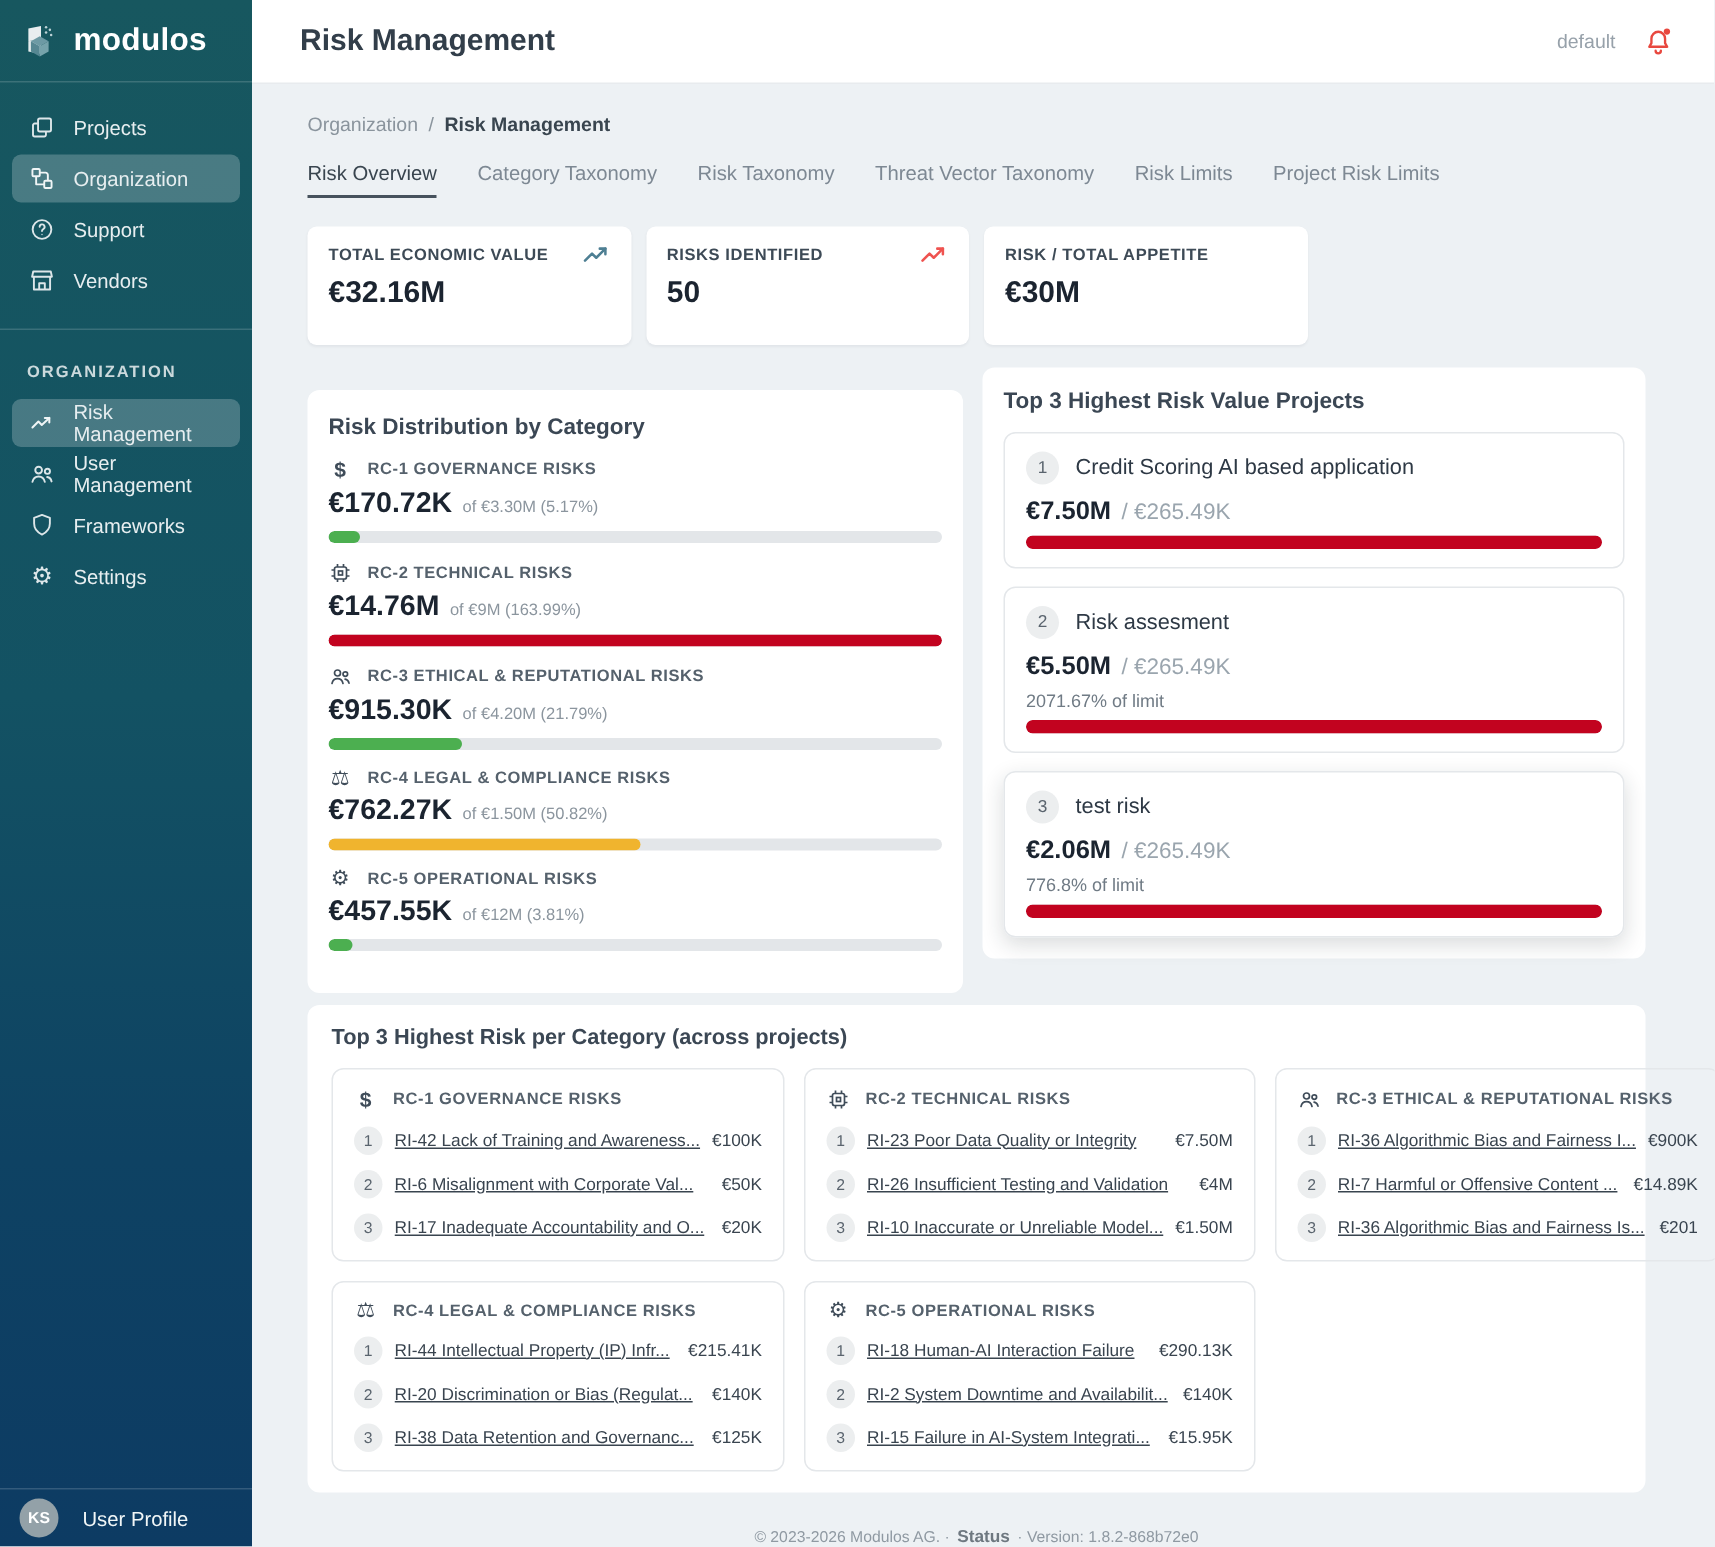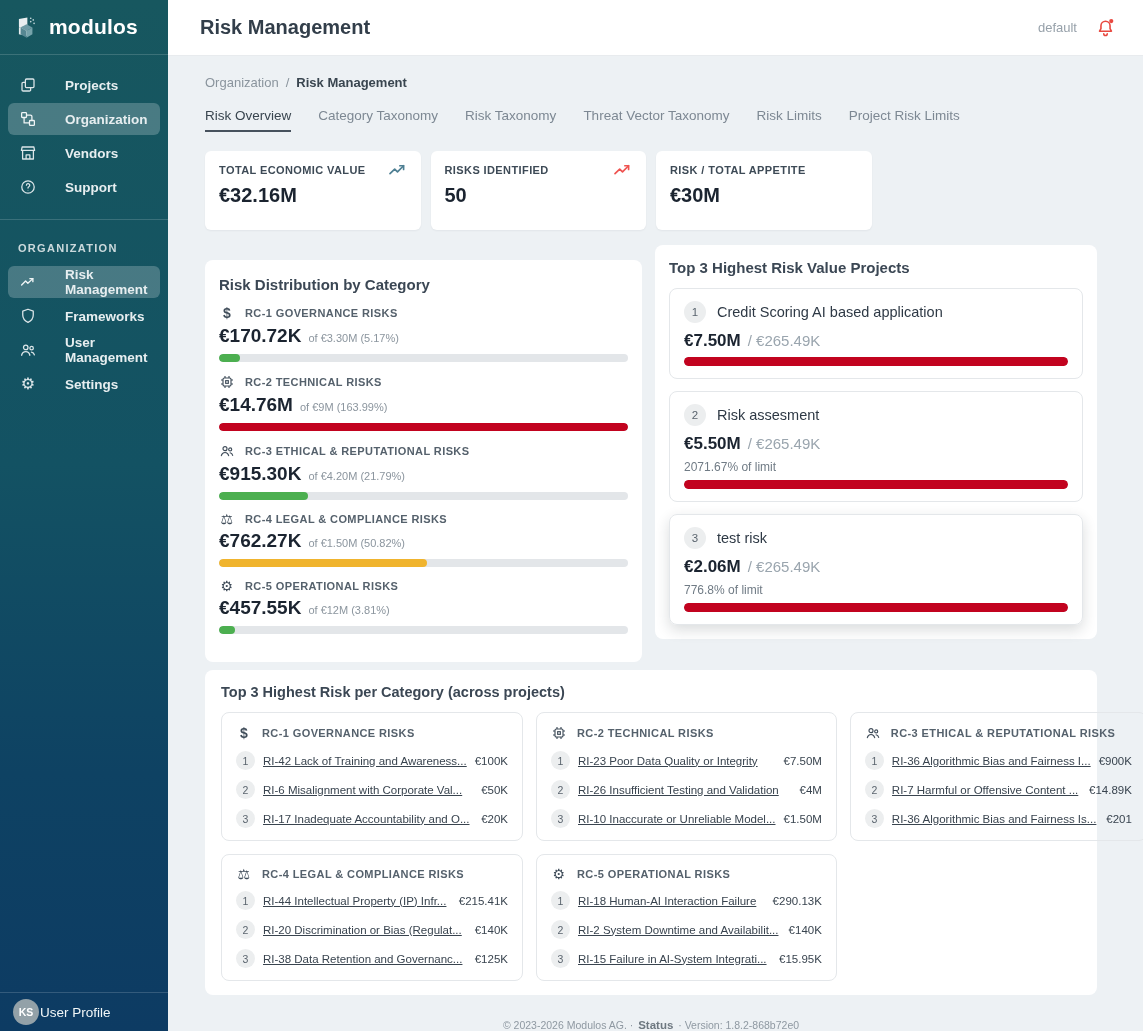--- a/index.html
+++ b/index.html
@@ -6,30 +6,30 @@
   html,body { width:1143px; height:1031px; font-family:"Liberation Sans","DejaVu Sans",sans-serif; background:#edf1f4; }
   .app { display:flex; width:1143px; height:1031px; overflow:hidden; }
 
   
   .sidebar { width:168px; flex:none; display:flex; flex-direction:column;
     background:linear-gradient(180deg,#17575f 0%, #135263 45%, #0e4263 75%, #0d3b63 100%); }
   .logo-row { height:55px; flex:none; display:flex; align-items:center; gap:9px; padding:0 13px;
     border-bottom:1px solid rgba(255,255,255,0.16); }
   .logo-text { color:#fff; font-size:21px; font-weight:700; letter-spacing:.2px; }
   .nav { padding:12px 0 0; }
-  .nav-item { display:flex; align-items:center; gap:28px; height:32px; margin:2px 8px; padding:0 11px;
-    border-radius:6px; color:#e7eef0; font-size:13.5px; cursor:pointer;font-weight:bold; }
+  .nav-item { display:flex; align-items:center; gap:12px; height:32px; margin:2px 8px; padding:0 11px;
+    border-radius:6px; color:#e7eef0; font-size:13.5px; cursor:pointer; }
   .nav-item.active { background:rgba(255,255,255,0.22); }
   .nav-item svg, .nav-item .glyph-icon { flex:none; }
   .glyph-icon { font-family:"DejaVu Sans",sans-serif; font-size:15px; color:#dce6e9; line-height:1; }
   .side-divider { border-top:1px solid rgba(255,255,255,0.16); margin-top:14px; }
   .section-label { margin:22px 0 8px; padding:0 18px; font-size:11px; font-weight:600;
     letter-spacing:1.3px; color:rgba(255,255,255,0.78); }
   .side-spacer { flex:1; }
-  .profile-row { flex:none; display:flex; align-items:center; gap:1px; height:39px; padding:0 13px;
+  .profile-row { flex:none; display:flex; align-items:center; gap:16px; height:39px; padding:0 13px;
     border-top:1px solid rgba(255,255,255,0.16); cursor:pointer; }
   .avatar { width:26px; height:26px; border-radius:50%; background:#93a1a8; color:#fff;
     font-size:10.5px; font-weight:700; display:flex; align-items:center; justify-content:center; }
   .profile-label { color:#f1f6f7; font-size:13.5px; }
 
   
   .main { flex:1; display:flex; flex-direction:column; background:#edf1f4; min-width:0; }
   .topbar { height:56px; flex:none; background:#fff; border-bottom:1px solid #e8ebee;
     display:flex; align-items:center; justify-content:space-between; padding:0 27px 0 32px; }
   .page-title { font-size:20px; font-weight:700; color:#323e4a; }
@@ -127,62 +127,62 @@
       </div>
       <div class="nav-item active">
         <svg width="18" height="18" viewBox="0 0 24 24" fill="none" stroke="#f0f5f6" stroke-width="1.7" stroke-linejoin="round">
           <rect x="3.5" y="3.5" width="6.5" height="6.5" rx="1"></rect>
           <rect x="14" y="14" width="6.5" height="6.5" rx="1"></rect>
           <path d="M10 6.8h5.2a2 2 0 0 1 2 2V14M6.8 10v7.2h7.2"></path>
         </svg>
         <span>Organization</span>
       </div>
       <div class="nav-item">
+        <svg width="18" height="18" viewBox="0 0 24 24" fill="none" stroke="#dce6e9" stroke-width="1.7" stroke-linecap="round">
+          <circle cx="12" cy="12" r="8.3"></circle>
+          <path d="M9.9 9.6a2.2 2.2 0 1 1 3.2 2c-.8.4-1.1.9-1.1 1.8"></path>
+          <circle cx="12" cy="16.4" r="0.6" fill="#dce6e9" stroke="none"></circle>
+        </svg>
+        <span>Support</span>
+      </div>
+      <div class="nav-item">
         <svg width="18" height="18" viewBox="0 0 24 24" fill="none" stroke="#dce6e9" stroke-width="1.7" stroke-linejoin="round">
           <path d="M4.2 4h15.6l1 4.6H3.2z"></path>
           <path d="M4.8 8.6V20h14.4V8.6"></path>
           <path d="M9.5 20v-5.6h5V20"></path>
         </svg>
         <span>Vendors</span>
-      </div>
-      <div class="nav-item">
-        <svg width="18" height="18" viewBox="0 0 24 24" fill="none" stroke="#dce6e9" stroke-width="1.7" stroke-linecap="round">
-          <circle cx="12" cy="12" r="8.3"></circle>
-          <path d="M9.9 9.6a2.2 2.2 0 1 1 3.2 2c-.8.4-1.1.9-1.1 1.8"></path>
-          <circle cx="12" cy="16.4" r="0.6" fill="#dce6e9" stroke="none"></circle>
-        </svg>
-        <span>Support</span>
       </div>
     </nav>
 
     <div class="side-divider"></div>
     <div class="section-label">ORGANIZATION</div>
 
     <nav class="nav" style="padding-top:2px">
       <div class="nav-item active">
         <svg width="18" height="18" viewBox="0 0 24 24" fill="none" stroke="#f0f5f6" stroke-width="1.8" stroke-linecap="round" stroke-linejoin="round">
           <path d="M3.5 16l5.3-5.3 3 3L18.5 7.5"></path>
           <path d="M14.5 7.5h4v4"></path>
         </svg>
         <span>Risk Management</span>
-      </div>
-      <div class="nav-item">
-        <svg width="18" height="18" viewBox="0 0 24 24" fill="none" stroke="#dce6e9" stroke-width="1.7" stroke-linejoin="round">
-          <path d="M12 3l7 2.6v5.1c0 4.6-2.9 7.9-7 9.8-4.1-1.9-7-5.2-7-9.8V5.6z"></path>
-        </svg>
-        <span>Frameworks</span>
       </div>
       <div class="nav-item">
         <svg width="18" height="18" viewBox="0 0 24 24" fill="none" stroke="#dce6e9" stroke-width="1.7" stroke-linecap="round">
           <circle cx="9" cy="8.5" r="3"></circle>
           <path d="M3.5 19c.7-3 2.9-4.8 5.5-4.8s4.8 1.8 5.5 4.8"></path>
           <circle cx="16.8" cy="9.6" r="2.3"></circle>
           <path d="M16.6 14.7c2 .3 3.4 1.7 3.9 3.9"></path>
         </svg>
         <span>User Management</span>
+      </div>
+      <div class="nav-item">
+        <svg width="18" height="18" viewBox="0 0 24 24" fill="none" stroke="#dce6e9" stroke-width="1.7" stroke-linejoin="round">
+          <path d="M12 3l7 2.6v5.1c0 4.6-2.9 7.9-7 9.8-4.1-1.9-7-5.2-7-9.8V5.6z"></path>
+        </svg>
+        <span>Frameworks</span>
       </div>
       <div class="nav-item">
         <span class="glyph-icon" style="width:18px;text-align:center;font-size:16px">⚙</span>
         <span>Settings</span>
       </div>
     </nav>
 
     <div class="side-spacer"></div>
 
     <div class="profile-row">

